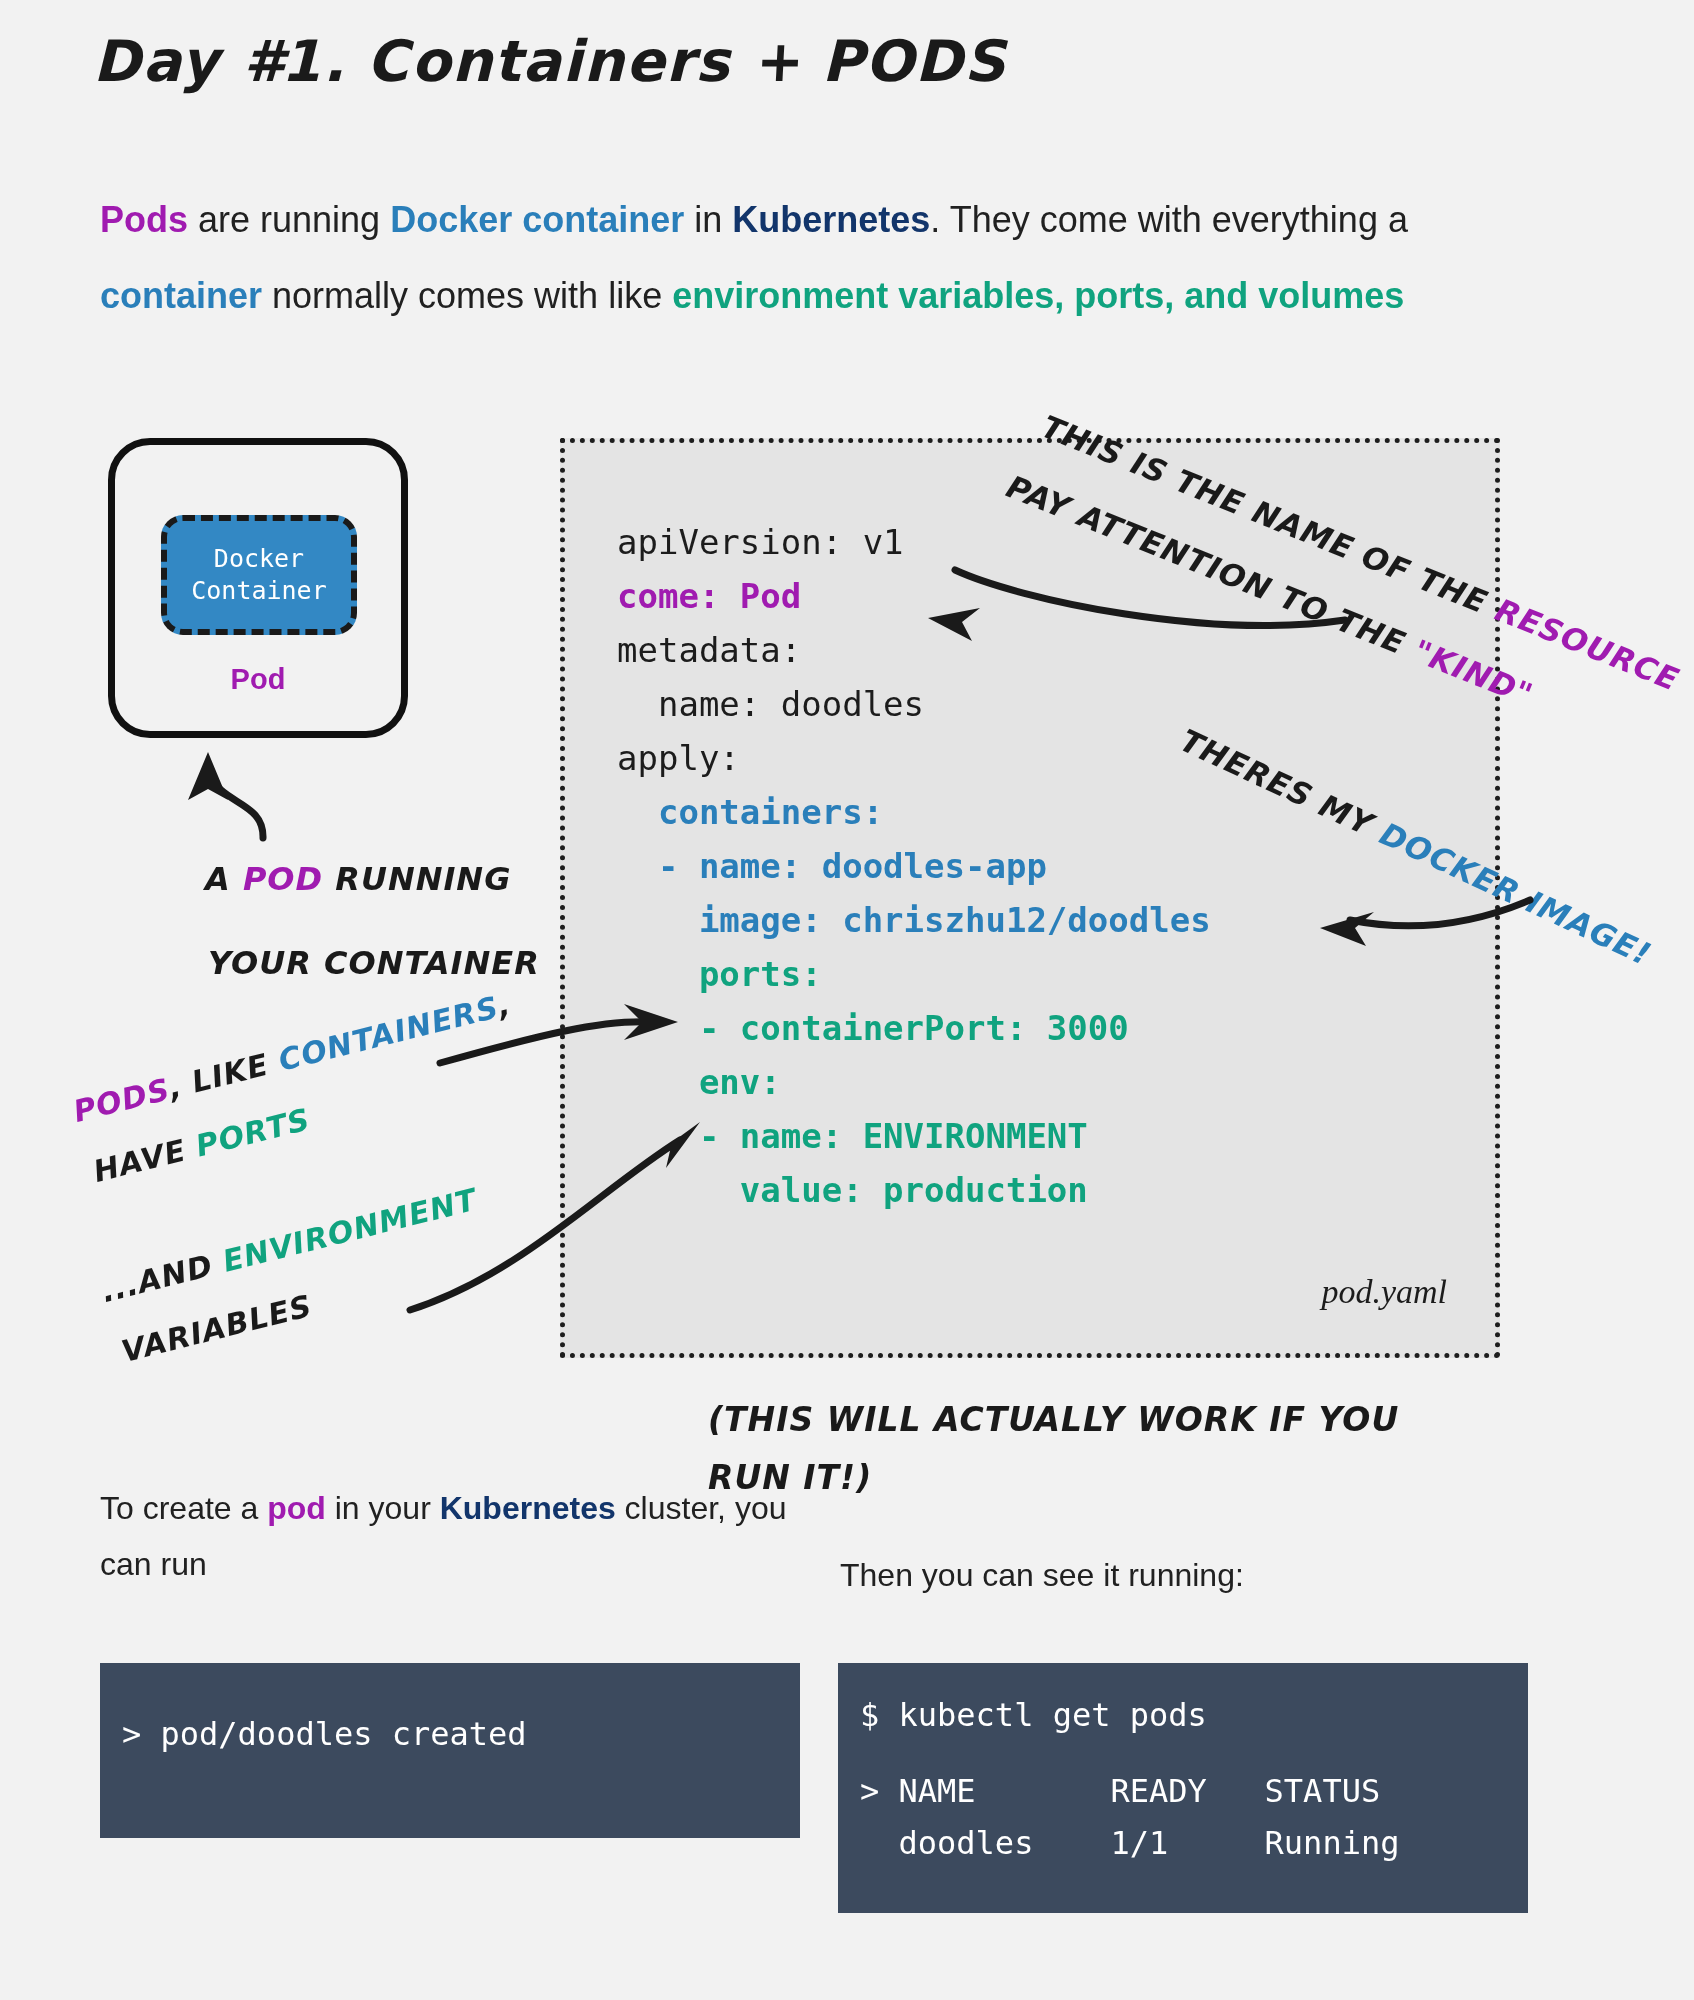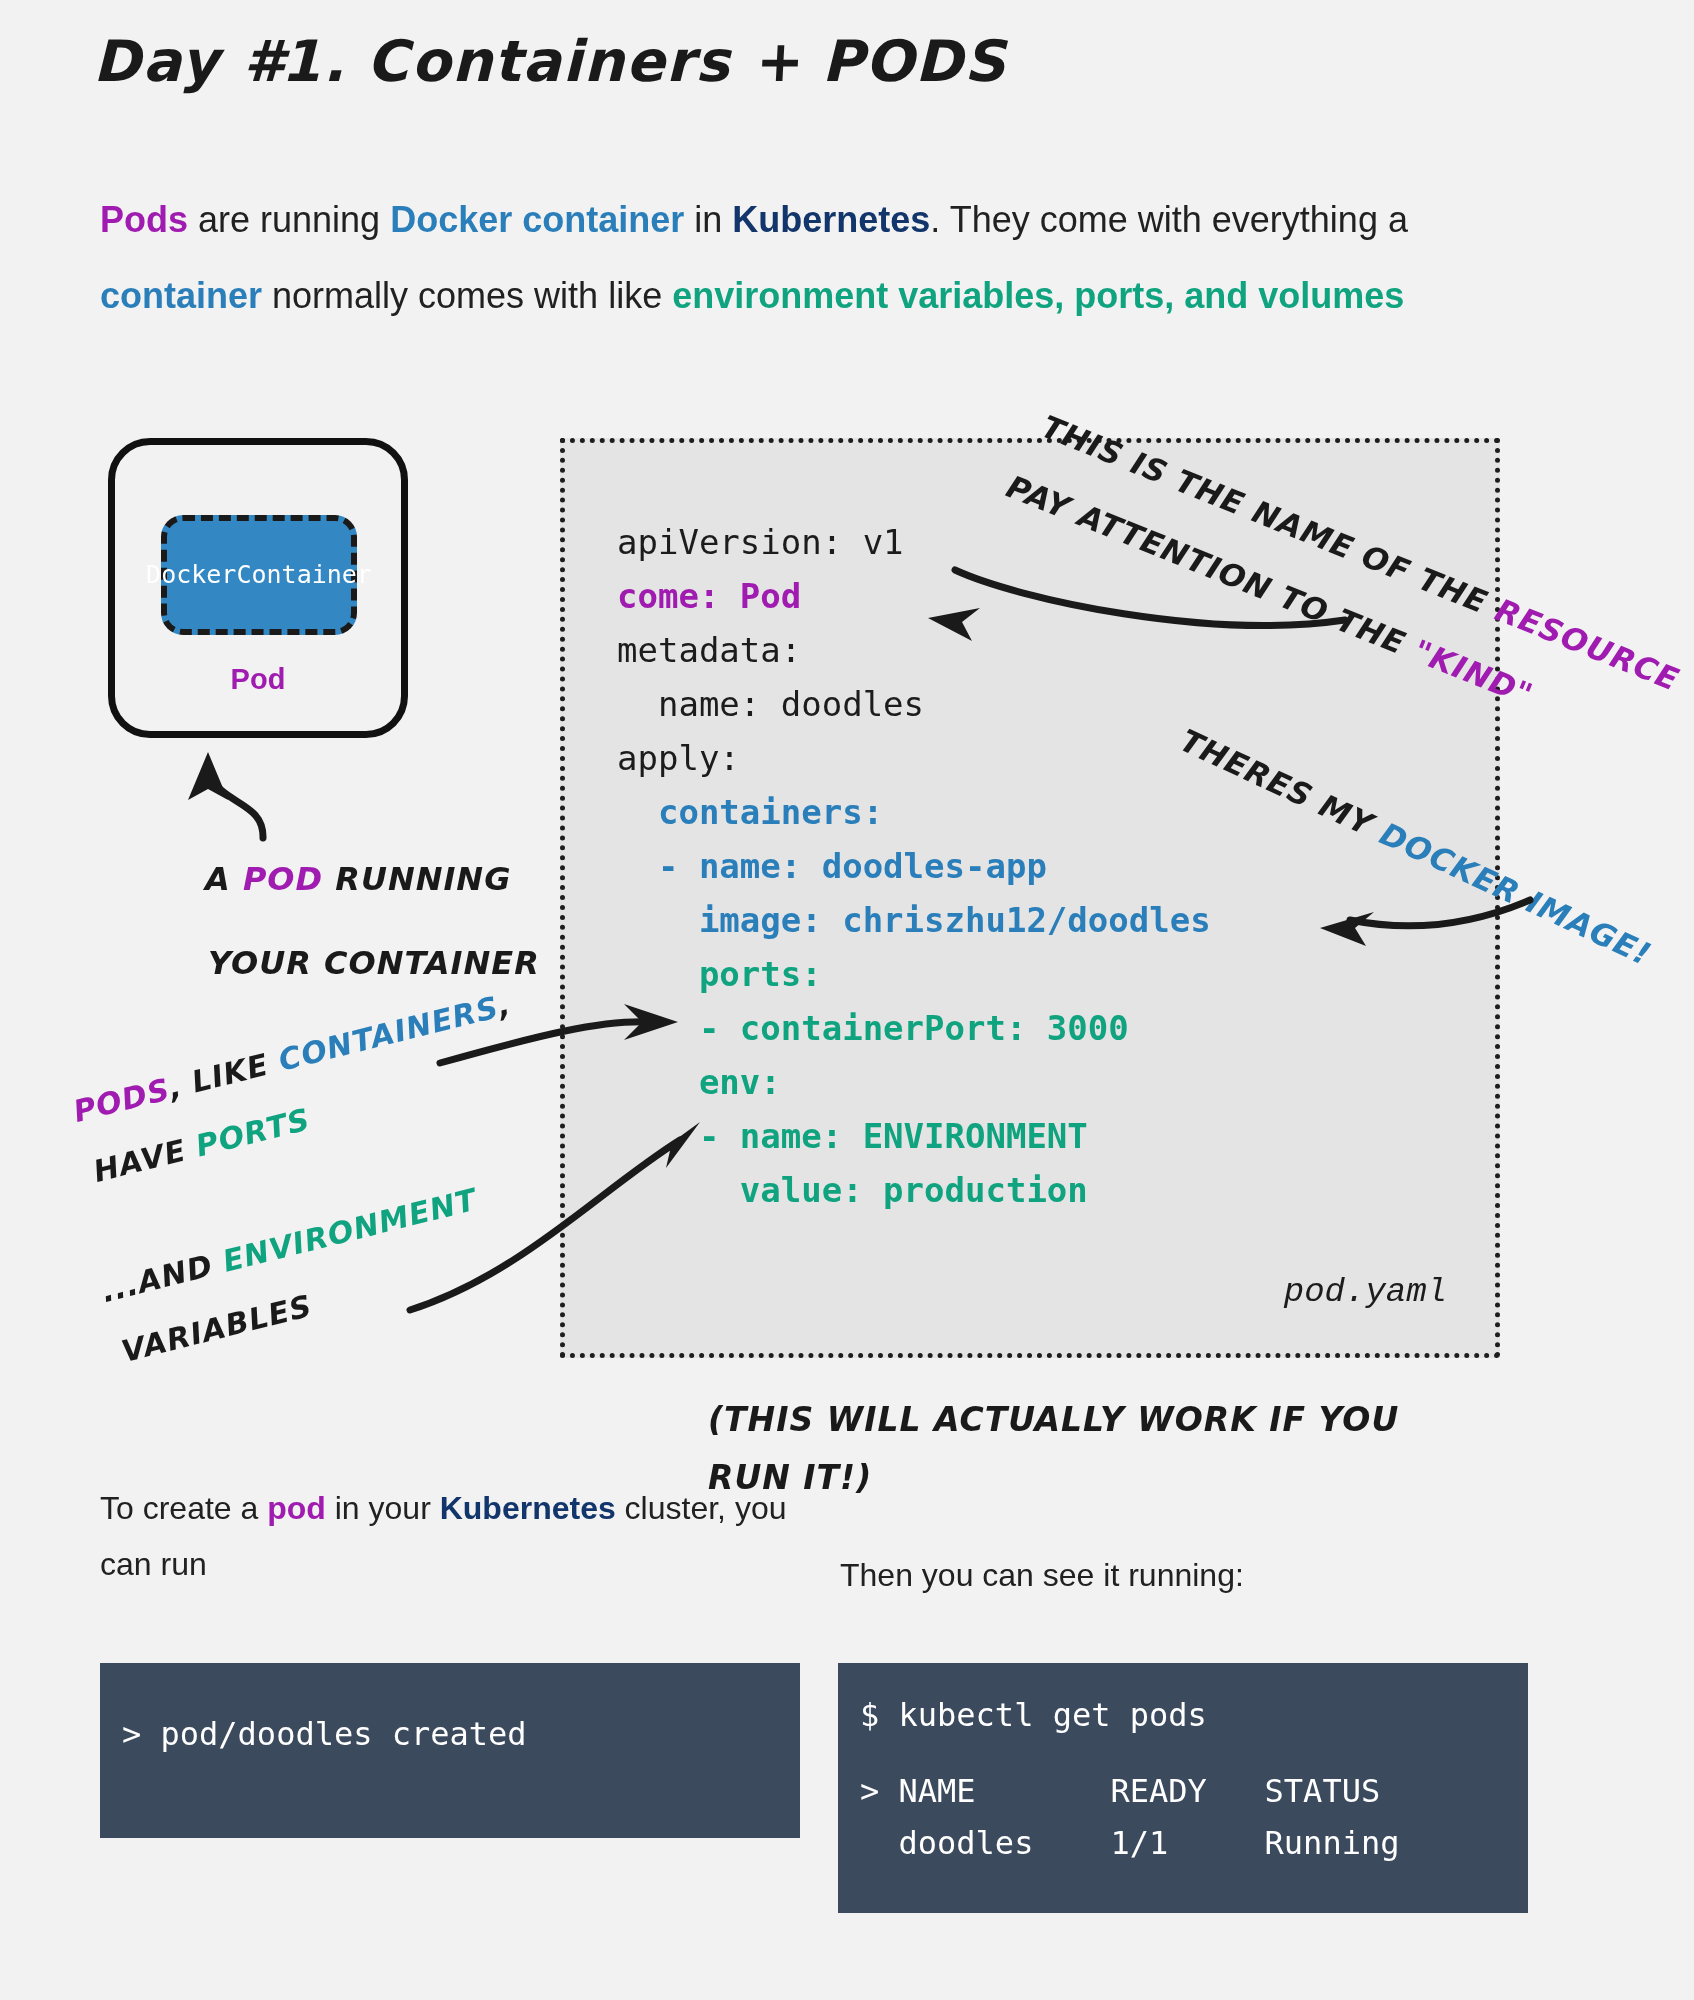--- a/index.html
+++ b/index.html
@@ -64,21 +64,21 @@
     position: absolute;
     left: 46px;
     top: 70px;
     width: 196px;
     height: 120px;
     background: #3388c4;
     border: 6px dashed #1a1a1a;
     border-radius: 22px;
     box-sizing: border-box;
     display: flex;
-    flex-direction: row;
+    flex-direction: column;
     align-items: center;
     justify-content: center;
     color: #ffffff;
     font-family: "DejaVu Sans Mono", monospace;
     font-size: 25px;
     line-height: 32px;
     text-align: center;
   }
   #pod-label {
     position: absolute;
@@ -113,21 +113,21 @@
     color: #1c1c1c;
     white-space: pre;
   }
   #yaml-code .l-magenta { color: #a01bb0; font-weight: bold; }
   #yaml-code .l-blue    { color: #2a7fba; font-weight: bold; }
   #yaml-code .l-teal    { color: #10a37f; font-weight: bold; margin-top: 28px; }
   #yaml-filename {
     position: absolute;
     right: 48px;
     bottom: 42px;
-    font-family: Liberation Mono, monospace;
+    font-family: Liberation Serif, serif;
     font-style: italic;
     font-size: 34px;
     color: #1c1c1c;
   }
 
   
   .hand {
     position: absolute;
     font-family: "DejaVu Sans", sans-serif;
     font-weight: bold;

